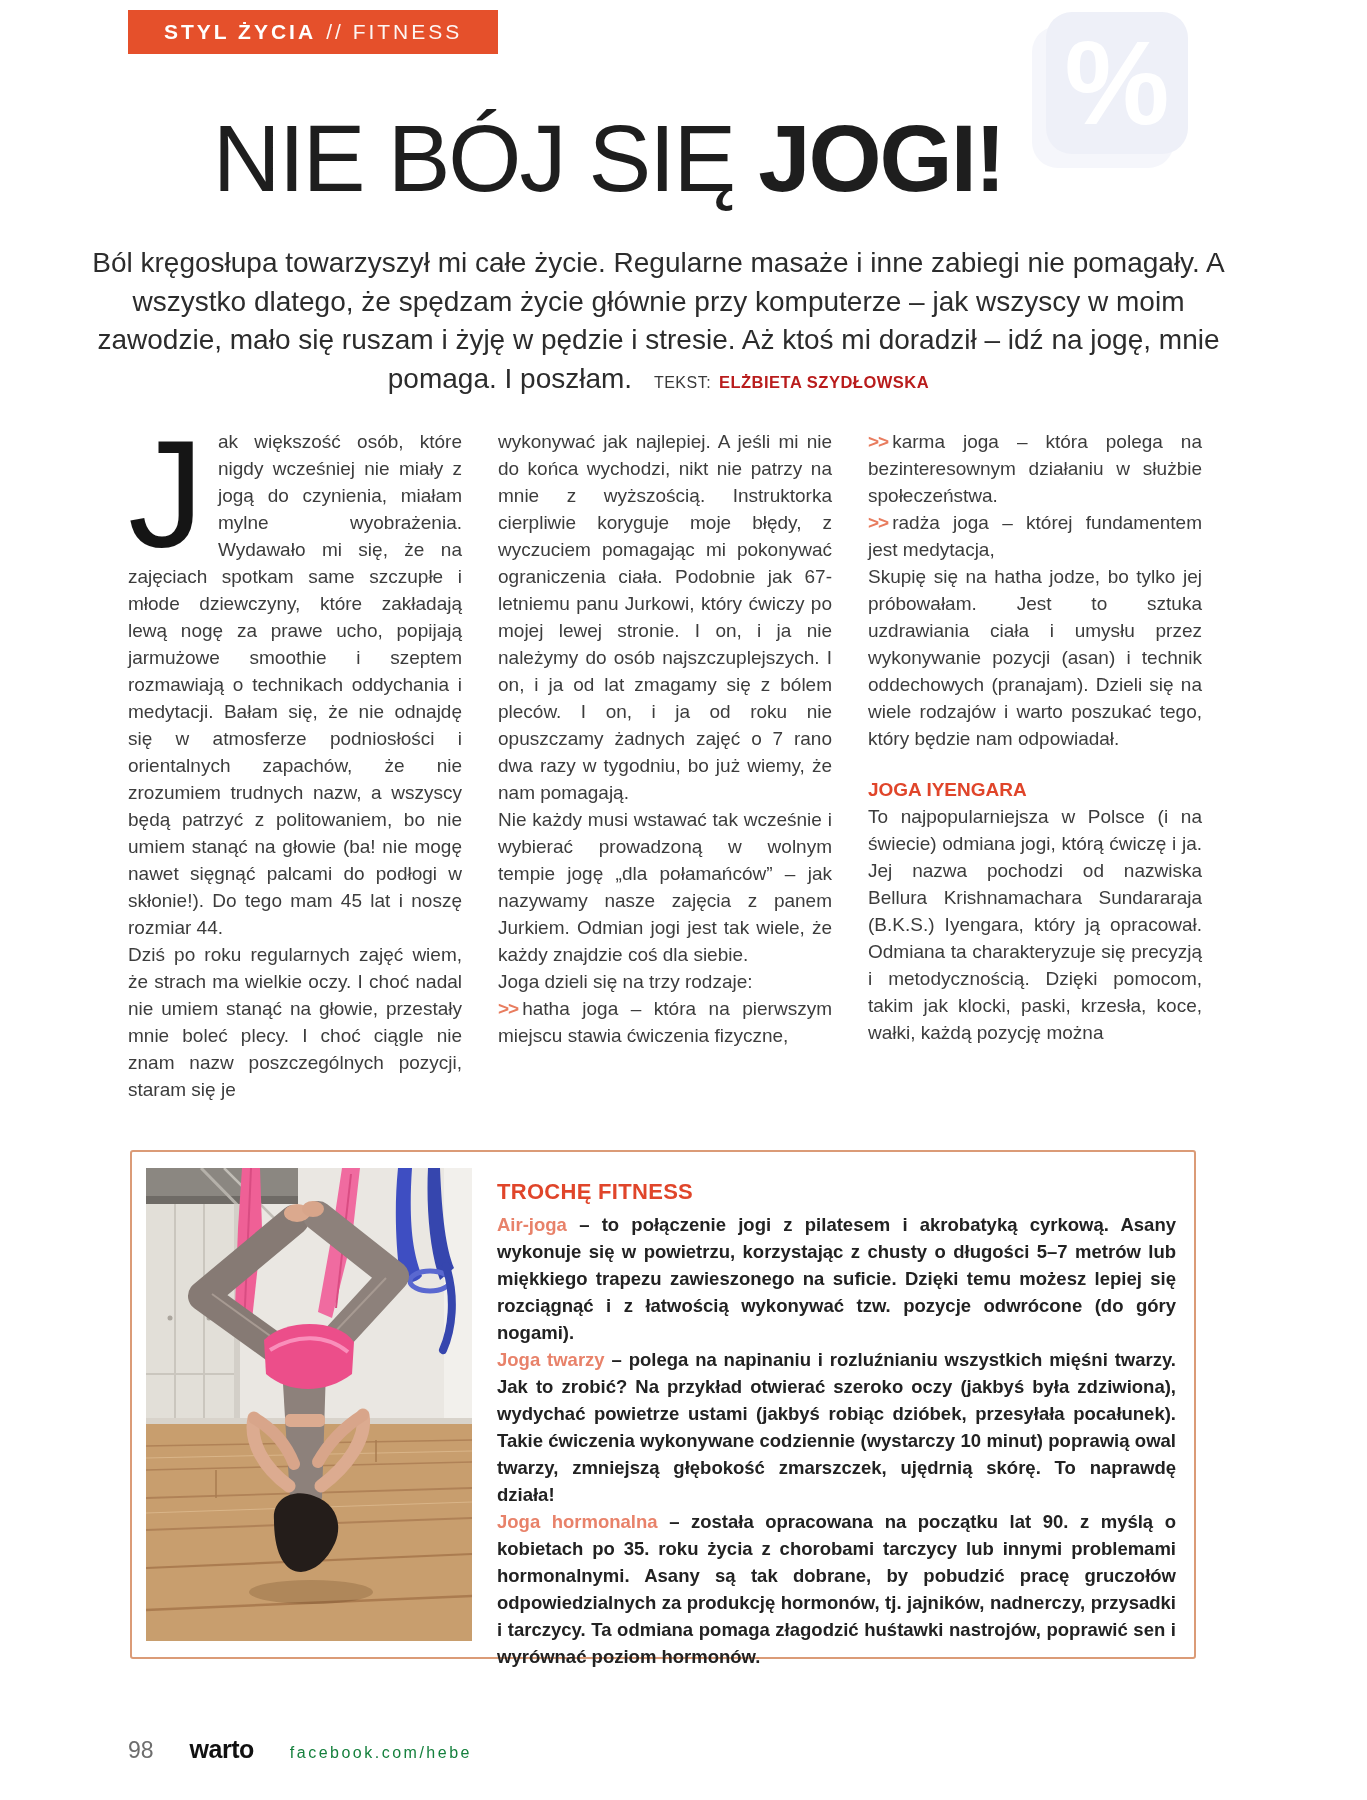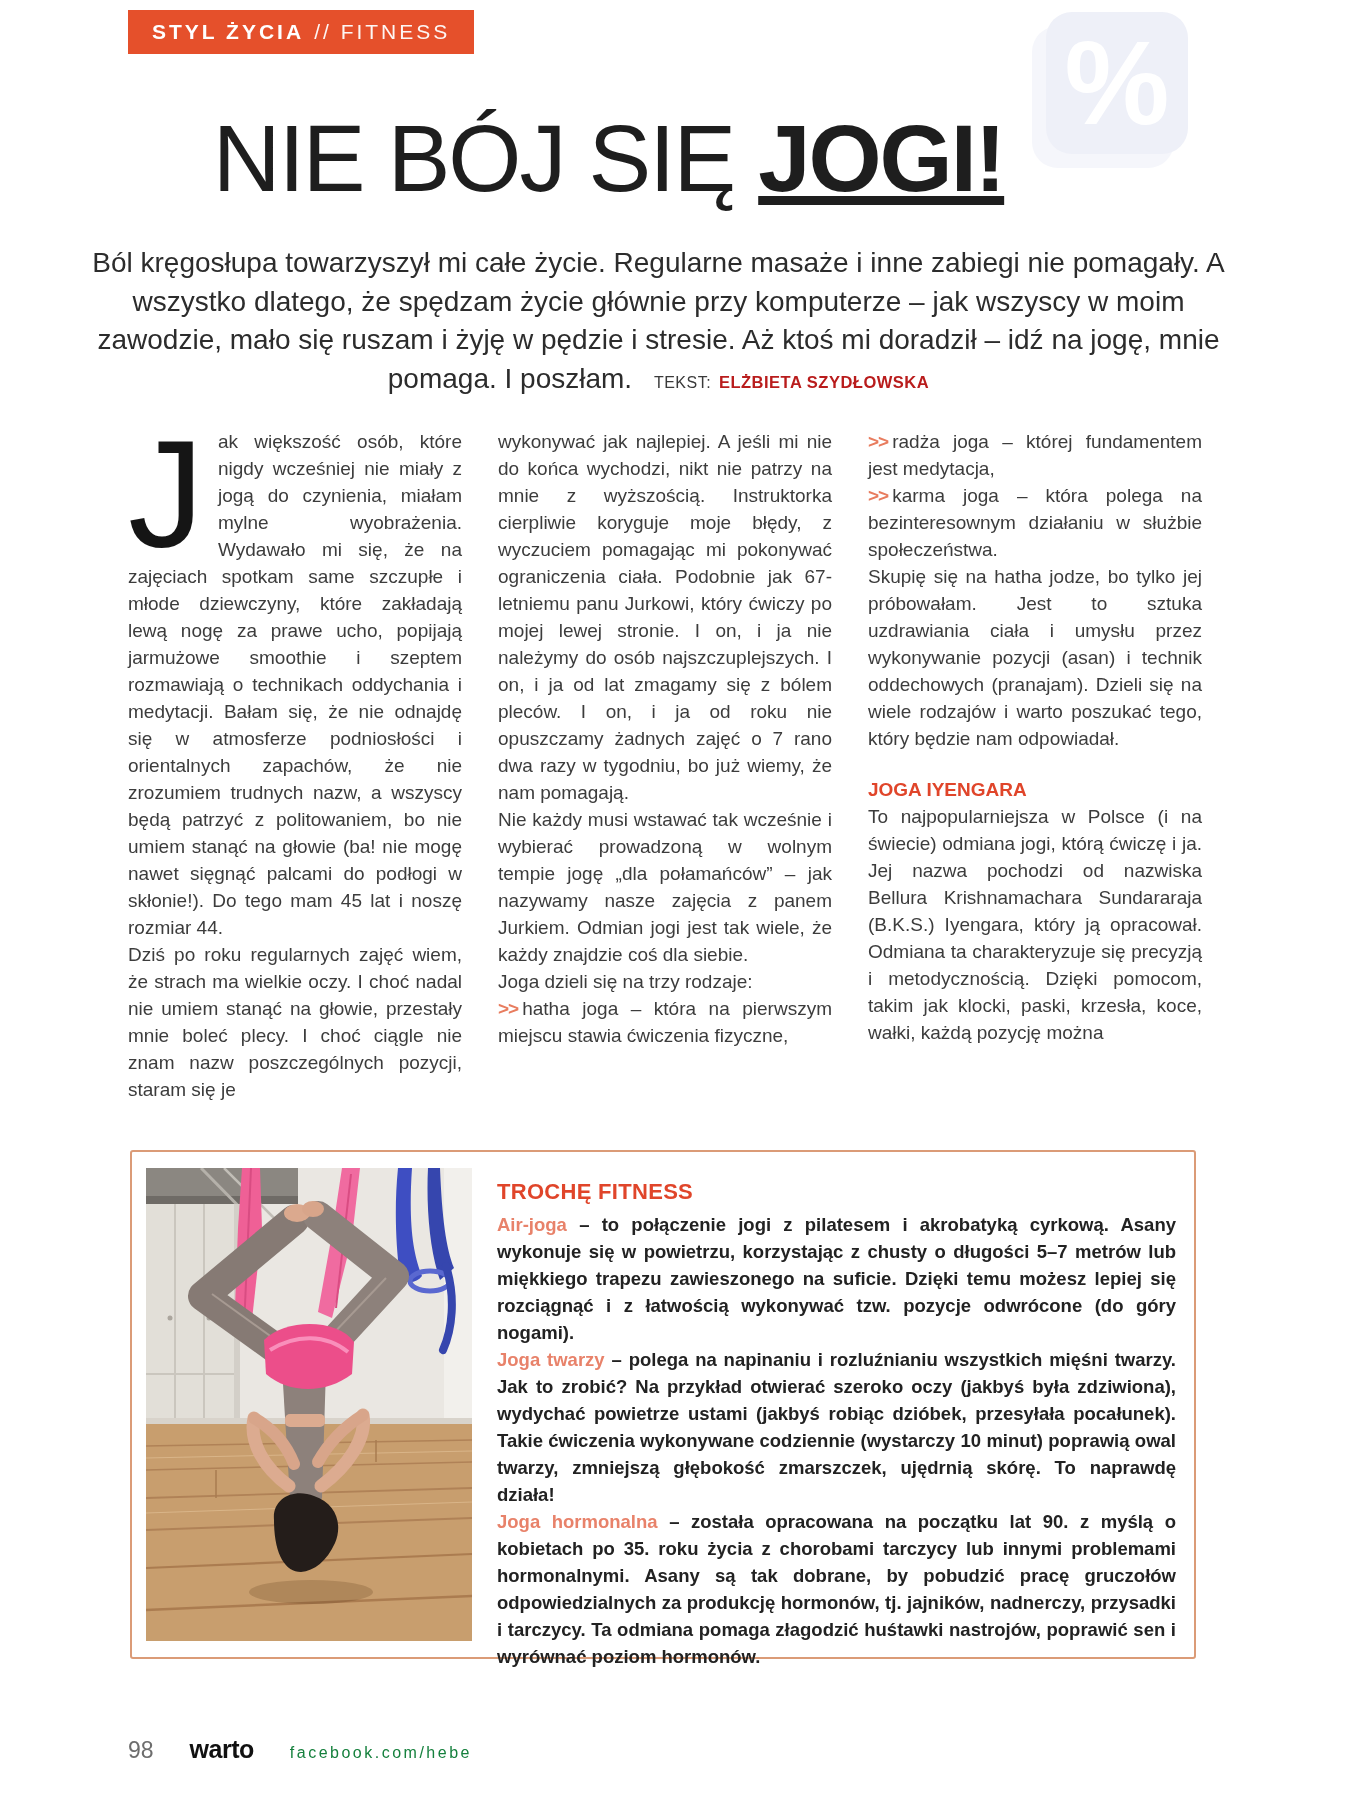--- a/index.html
+++ b/index.html
@@ -3,42 +3,42 @@
 <meta charset="utf-8">
 <style>
   html,body{margin:0;padding:0;}
   body{
     width:1367px;height:1800px;position:relative;background:#ffffff;
     font-family:"Liberation Sans", sans-serif;color:#3c3c3c;overflow:hidden;
   }
   
   .tag{
     position:absolute;left:128px;top:10px;height:44px;background:#e5502b;
-    display:flex;align-items:center;padding:0 24px;letter-spacing:3px;
+    display:flex;align-items:center;padding:0 36px;letter-spacing:3px;
     font-size:21px;color:#fff;white-space:nowrap;
   }
   .tag .t1{font-weight:bold;}
   .tag .t2{font-weight:normal;margin-left:10px;opacity:.95;}
   
   .badge{
     position:absolute;left:1046px;top:12px;width:142px;height:142px;
     background:#eef0f8;border-radius:26px;display:flex;align-items:center;justify-content:center;
   }
   .badge:before{
     content:"";position:absolute;left:-14px;top:14px;width:142px;height:142px;
     background:#f5f6fb;border-radius:26px;z-index:-1;
   }
   .badge span{font-size:118px;font-weight:bold;color:#ffffff;line-height:1;}
   
   .headline{
     position:absolute;left:0;right:150px;top:112px;text-align:center;color:#1e1e1e;
     font-size:94px;letter-spacing:-2px;line-height:1;white-space:nowrap;
   }
   .headline .light{font-weight:normal;font-stretch:condensed;}
-  .headline .strong{font-weight:bold;text-decoration:underline;}
+  .headline .strong{font-weight:bold;}
   
   .lead{
     position:absolute;left:70px;right:120px;top:244px;text-align:center;
     font-size:28px;line-height:1.38;color:#2c2c2c;
   }
   .lead .byline-label{font-size:16px;color:#3a3a3a;letter-spacing:.5px;margin-left:14px;}
   .lead .byline-name{font-size:16.5px;font-weight:bold;color:#b91c1c;letter-spacing:.5px;}
   
   .columns{
     position:absolute;left:128px;top:428px;width:1074px;display:flex;gap:36px;
@@ -102,22 +102,22 @@
     <p><span class="dropcap">J</span><span>ak większość osób, które nigdy wcześniej nie miały z jogą do czynienia, miałam mylne wyobrażenia. Wydawało mi się, że na zajęciach spotkam same szczupłe i młode dziewczyny, które zakładają lewą nogę za prawe ucho, popijają jarmużowe smoothie i szeptem rozmawiają o technikach oddychania i medytacji. Bałam się, że nie odnajdę się w atmosferze podniosłości i orientalnych zapachów, że nie zrozumiem trudnych nazw, a wszyscy będą patrzyć z politowaniem, bo nie umiem stanąć na głowie (ba! nie mogę nawet sięgnąć palcami do podłogi w skłonie!). Do tego mam 45 lat i noszę rozmiar 44.</span></p>
     <p><span>Dziś po roku regularnych zajęć wiem, że strach ma wielkie oczy. I choć nadal nie umiem stanąć na głowie, przestały mnie boleć plecy. I choć ciągle nie znam nazw poszczególnych pozycji, staram się je</span></p>
   </div>
   <div class="col">
     <p><span>wykonywać jak najlepiej. A jeśli mi nie do końca wychodzi, nikt nie patrzy na mnie z wyższością. Instruktorka cierpliwie koryguje moje błędy, z wyczuciem pomagając mi pokonywać ograniczenia ciała. Podobnie jak 67-letniemu panu Jurkowi, który ćwiczy po mojej lewej stronie. I on, i ja nie należymy do osób najszczuplejszych. I on, i ja od lat zmagamy się z bólem pleców. I on, i ja od roku nie opuszczamy żadnych zajęć o 7 rano dwa razy w tygodniu, bo już wiemy, że nam pomagają.</span></p>
     <p><span>Nie każdy musi wstawać tak wcześnie i wybierać prowadzoną w wolnym tempie jogę „dla połamańców” – jak nazywamy nasze zajęcia z panem Jurkiem. Odmian jogi jest tak wiele, że każdy znajdzie coś dla siebie.</span></p>
     <p><span>Joga dzieli się na trzy rodzaje:</span></p>
     <p><span class="mark">&gt;&gt;</span><span>hatha joga – która na pierwszym miejscu stawia ćwiczenia fizyczne,</span></p>
   </div>
   <div class="col">
+    <p><span class="mark">&gt;&gt;</span><span>karma joga – która polega na bezinteresownym działaniu w służbie społeczeństwa.</span></p>
     <p><span class="mark">&gt;&gt;</span><span>radża joga – której fundamentem jest medytacja,</span></p>
-    <p><span class="mark">&gt;&gt;</span><span>karma joga – która polega na bezinteresownym działaniu w służbie społeczeństwa.</span></p>
     <p><span>Skupię się na hatha jodze, bo tylko jej próbowałam. Jest to sztuka uzdrawiania ciała i umysłu przez wykonywanie pozycji (asan) i technik oddechowych (pranajam). Dzieli się na wiele rodzajów i warto poszukać tego, który będzie nam odpowiadał.</span></p>
     <p class="redhead">JOGA IYENGARA</p>
     <p><span>To najpopularniejsza w Polsce (i na świecie) odmiana jogi, którą ćwiczę i ja. Jej nazwa pochodzi od nazwiska Bellura Krishnamachara Sundararaja (B.K.S.) Iyengara, który ją opracował. Odmiana ta charakteryzuje się precyzją i metodycznością. Dzięki pomocom, takim jak klocki, paski, krzesła, koce, wałki, każdą pozycję można</span></p>
   </div>
 </div>
 
 <div class="exotic">
   <div class="photo">
     <svg viewBox="0 0 326 473" preserveAspectRatio="none">
 

